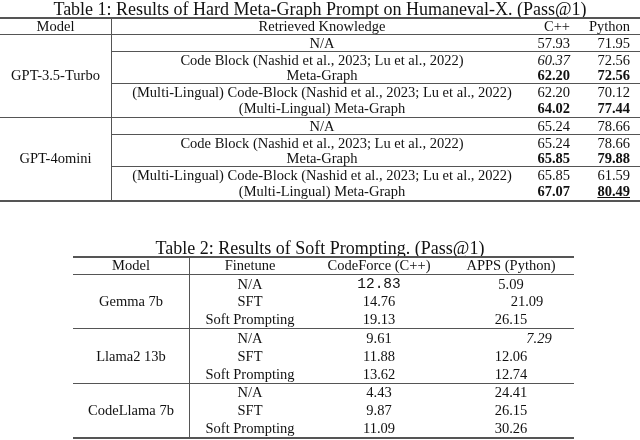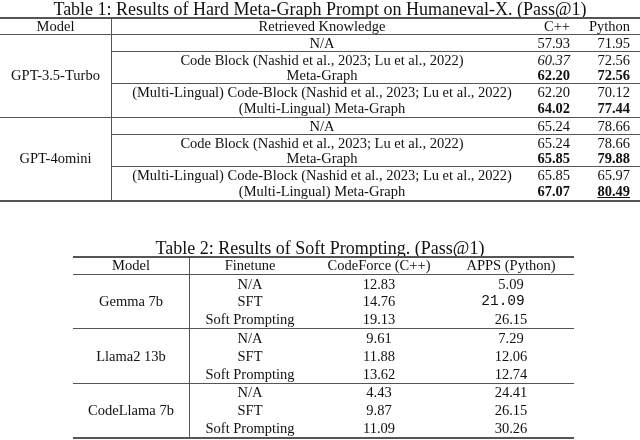--- a/index.html
+++ b/index.html
@@ -64,21 +64,21 @@
   <div class="cell c" style="left:112px;width:420px;top:135px;">Code Block (Nashid et al., 2023; Lu et al., 2022)</div>
   <div class="cell r" style="left:520px;width:50px;top:135px;">65.24</div>
   <div class="cell r" style="left:575px;width:55px;top:135px;">78.66</div>
 
   <div class="cell c" style="left:112px;width:420px;top:150px;">Meta-Graph</div>
   <div class="cell r b" style="left:520px;width:50px;top:150px;">65.85</div>
   <div class="cell r b" style="left:575px;width:55px;top:150px;">79.88</div>
 
   <div class="cell c" style="left:112px;width:420px;top:167px;">(Multi-Lingual) Code-Block (Nashid et al., 2023; Lu et al., 2022)</div>
   <div class="cell r" style="left:520px;width:50px;top:167px;">65.85</div>
-  <div class="cell r" style="left:575px;width:55px;top:167px;">65.97</div>
+  <div class="cell r" style="left:575px;width:55px;top:167px;">61.59</div>
 
   <div class="cell c" style="left:112px;width:420px;top:183px;">(Multi-Lingual) Meta-Graph</div>
   <div class="cell r b" style="left:520px;width:50px;top:183px;">67.07</div>
   <div class="cell r b" style="left:575px;width:55px;top:183px;text-decoration:underline;">80.49</div>
 </div>
 
 <div>
   <div class="caption" style="top:240px;">Table 2: Results of Soft Prompting. (Pass@1)</div>
 
   <div class="line" style="left:73px;top:256px;width:501px;height:1.5px;"></div>
@@ -88,33 +88,33 @@
   <div class="line" style="left:73px;top:437px;width:501px;height:1.5px;"></div>
   <div class="line" style="left:189px;top:256px;width:1px;height:182px;"></div>
 
   <div class="cell c" style="left:73px;width:116px;top:257px;">Model</div>
   <div class="cell c" style="left:190px;width:120px;top:257px;">Finetune</div>
   <div class="cell c" style="left:310px;width:138px;top:257px;">CodeForce (C++)</div>
   <div class="cell c" style="left:448px;width:126px;top:257px;">APPS (Python)</div>
 
   <div class="cell c" style="left:73px;width:116px;top:293px;">Gemma 7b</div>
   <div class="cell c" style="left:190px;width:120px;top:276px;">N/A</div>
-  <div class="cell c" style="left:310px;width:138px;top:276px;">12.83</div>
+  <div class="cell c" style="left:310px;width:138px;top:276px;font-family:Liberation Mono, monospace;">12.83</div>
   <div class="cell c" style="left:448px;width:126px;top:276px;">5.09</div>
   <div class="cell c" style="left:190px;width:120px;top:293px;">SFT</div>
   <div class="cell c" style="left:310px;width:138px;top:293px;">14.76</div>
-  <div class="cell c" style="left:440px;width:126px;top:293px;font-family:Liberation Mono, monospace;">21.09</div>
+  <div class="cell c" style="left:464px;width:126px;top:293px;">21.09</div>
   <div class="cell c" style="left:190px;width:120px;top:311px;">Soft Prompting</div>
   <div class="cell c" style="left:310px;width:138px;top:311px;">19.13</div>
   <div class="cell c" style="left:448px;width:126px;top:311px;">26.15</div>
 
   <div class="cell c" style="left:73px;width:116px;top:348px;">Llama2 13b</div>
   <div class="cell c" style="left:190px;width:120px;top:330px;">N/A</div>
   <div class="cell c" style="left:310px;width:138px;top:330px;">9.61</div>
-  <div class="cell c" style="left:448px;width:126px;top:330px;">7.29</div>
+  <div class="cell c" style="left:476px;width:126px;top:330px;font-style:italic;">7.29</div>
   <div class="cell c" style="left:190px;width:120px;top:348px;">SFT</div>
   <div class="cell c" style="left:310px;width:138px;top:348px;">11.88</div>
   <div class="cell c" style="left:448px;width:126px;top:348px;">12.06</div>
   <div class="cell c" style="left:190px;width:120px;top:366px;">Soft Prompting</div>
   <div class="cell c" style="left:310px;width:138px;top:366px;">13.62</div>
   <div class="cell c" style="left:448px;width:126px;top:366px;text-align:center;">12.74</div>
 
   <div class="cell c" style="left:73px;width:116px;top:402px;">CodeLlama 7b</div>
   <div class="cell c" style="left:190px;width:120px;top:384px;">N/A</div>
   <div class="cell c" style="left:310px;width:138px;top:384px;">4.43</div>

